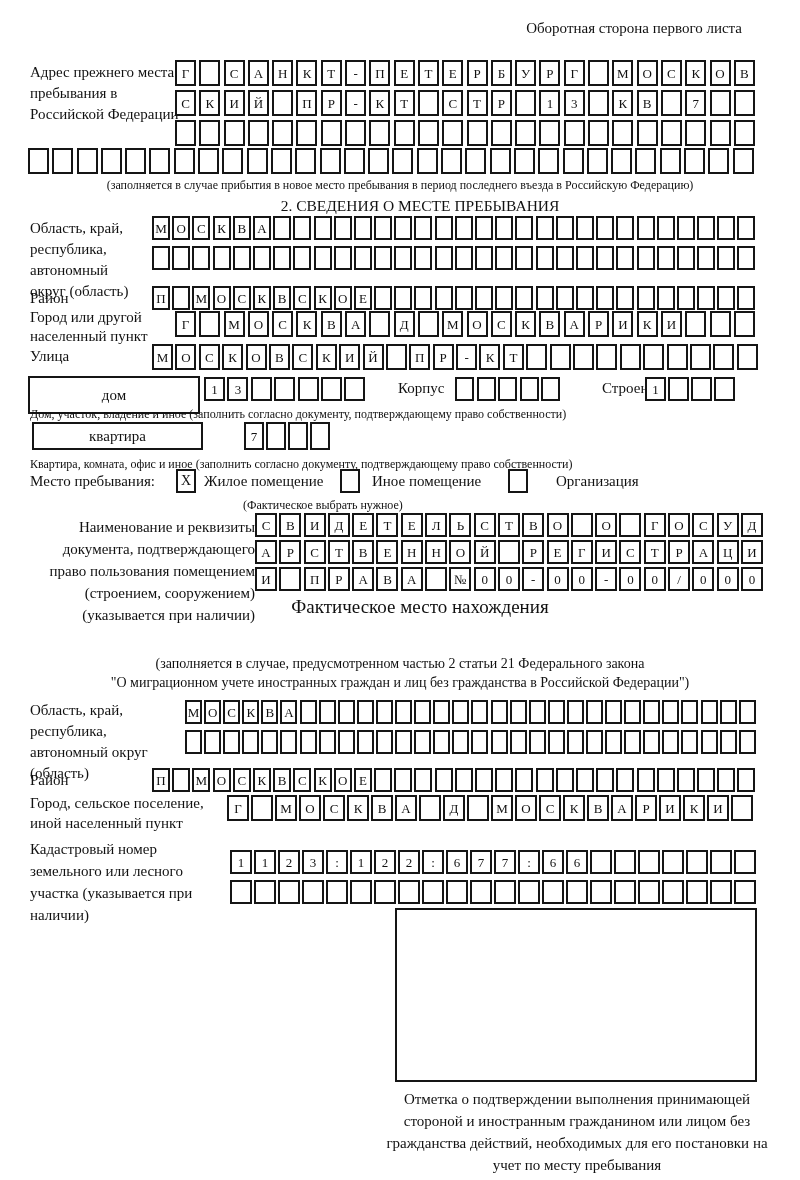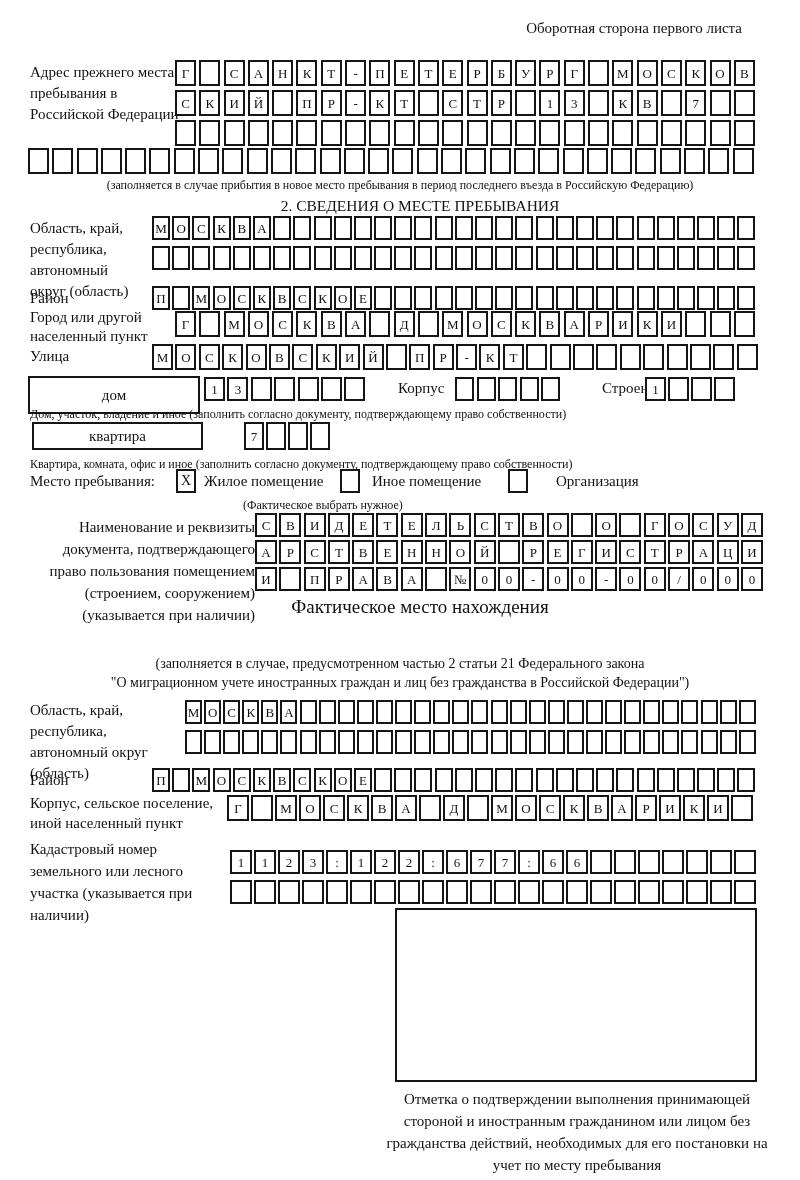--- a/index.html
+++ b/index.html
@@ -533,21 +533,21 @@
     <div class="cell"></div>
     <div class="cell"></div>
     <div class="cell"></div>
     <div class="cell"></div>
     <div class="cell"></div>
     <div class="cell"></div>
     <div class="cell"></div>
     <div class="cell"></div>
   </div>
 
-<div class="abs lbl" style="top:793px;left:30px;width:200px;line-height:20px;">Корпус, сельское поселение, иной населенный пункт</div>
+<div class="abs lbl" style="top:793px;left:30px;width:200px;line-height:20px;">Город, сельское поселение, иной населенный пункт</div>
 <div class="abs cells g22w" style="top:795px;left:227px;">
     <div class="cell">Г</div>
     <div class="cell"></div>
     <div class="cell">М</div>
     <div class="cell">О</div>
     <div class="cell">С</div>
     <div class="cell">К</div>
     <div class="cell">В</div>
     <div class="cell">А</div>
     <div class="cell"></div>

